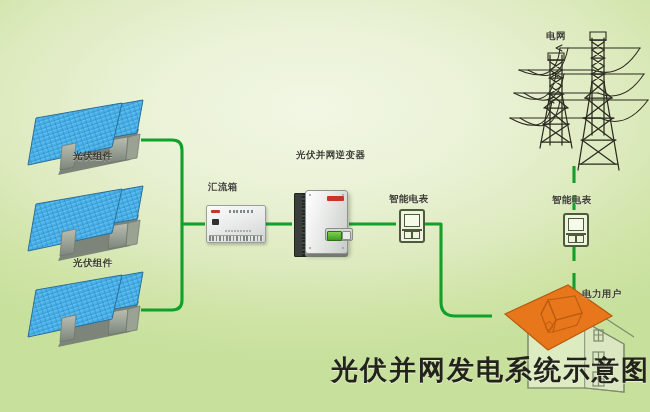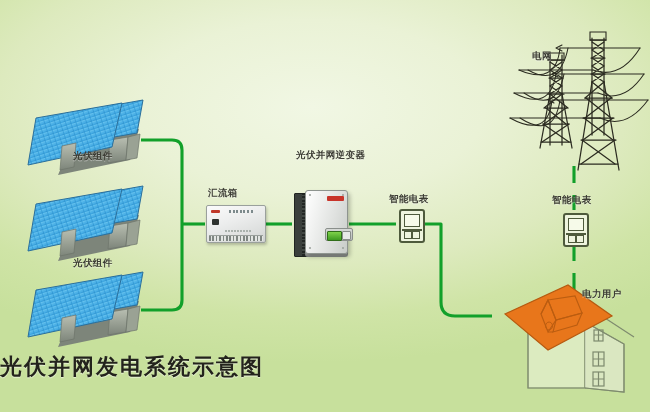--- a/index.html
+++ b/index.html
@@ -17,22 +17,22 @@
     color:#3b3b33;
     font-size:9.5px;
     font-weight:bold;
     letter-spacing:.4px;
     white-space:nowrap;
     line-height:1;
     text-shadow:0 1px 0 rgba(255,255,255,.45);
   }
   #title{
     position:absolute;left:0;right:0;top:352px;
-    text-align:left;
-    font-size:22px;font-weight:bold;letter-spacing:2px;
+    text-align:right;
+    font-size:27px;font-weight:bold;letter-spacing:2px;
     color:#23231c;
     text-shadow:0 1px 1px rgba(255,255,255,.6);
   }
   svg.layer{position:absolute;left:0;top:0;width:650px;height:412px;}
   .wire{fill:none;stroke:#12a02a;stroke-width:3.1;stroke-linecap:butt;stroke-linejoin:round;}
   .wire-dash{fill:none;stroke:#12a02a;stroke-width:3.1;stroke-linecap:butt;}
 
   
   .cbox{
     position:absolute;width:58px;height:36px;
@@ -263,21 +263,21 @@
 
   <div class="meter" style="left:563px;top:213px;">
     <div class="disp"></div>
     <div class="ln"></div>
     <div class="b1"></div>
     <div class="b2"></div>
   </div>
 
   <div class="lbl" style="left:73px;top:151px;">光伏组件</div>
   <div class="lbl" style="left:73px;top:258px;">光伏组件</div>
-  <div class="lbl" style="left:208px;top:188px;text-align:right;">汇流箱</div>
+  <div class="lbl" style="left:208px;top:182px;text-align:right;">汇流箱</div>
   <div class="lbl" style="left:296px;top:150px;">光伏并网逆变器</div>
   <div class="lbl" style="left:389px;top:194px;">智能电表</div>
   <div class="lbl" style="left:552px;top:195px;">智能电表</div>
-  <div class="lbl" style="left:532px;top:31px;margin-top:20px;">电网</div>
+  <div class="lbl" style="left:546px;top:31px;">电网</div>
   <div class="lbl" style="left:582px;top:289px;">电力用户</div>
 
   <div id="title">光伏并网发电系统示意图</div>
 </div>
 
 </body></html>

